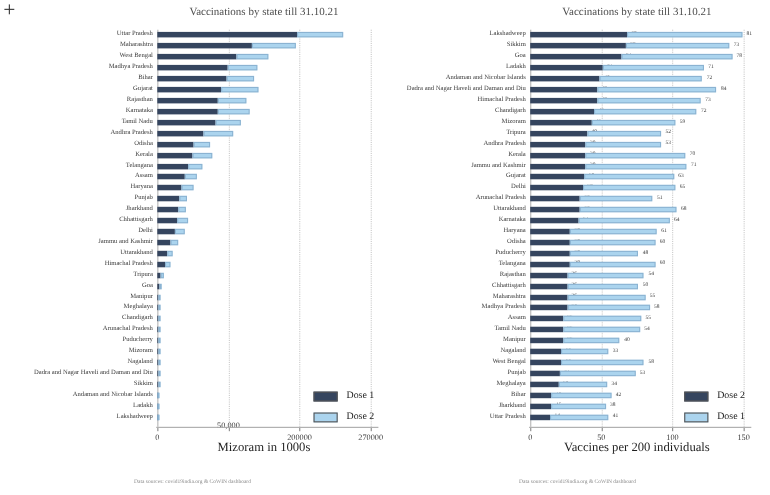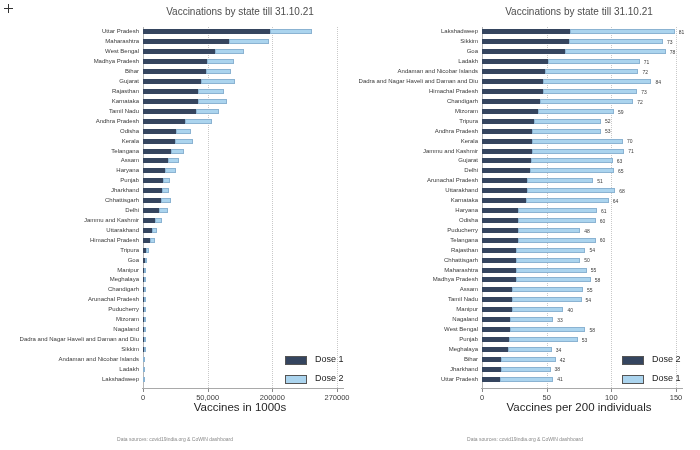--- a/index.html
+++ b/index.html
@@ -1,18 +1,18 @@
 <!DOCTYPE html>
 <html><head>
 <meta charset="utf-8">
 <style>
   html,body{margin:0;padding:0;background:#ffffff;}
   .page{position:relative;width:700px;height:450px;background:#fff;overflow:hidden;
         font-family:"Liberation Sans","DejaVu Sans",sans-serif;}
-  .panel{position:absolute;top:0;width:350px;height:445px;}
+  .panel{position:absolute;top:0;width:350px;height:445px;font-family:Liberation Serif, serif;}
   .title{position:absolute;top:6px;height:14px;font-size:10px;color:#4d4d4d;
          text-align:center;font-weight:400;margin:0;}
   .plot{position:absolute;top:0;left:0;width:350px;height:450px;}
   .grid{position:absolute;width:0;border-left:1px dotted #c9c9c9;}
   .vaxis{position:absolute;width:0;border-left:1px solid #b5b5b5;}
   .haxis{position:absolute;height:0;border-top:1px solid #a9a9a9;}
   .tickmark{position:absolute;width:0;height:3px;border-left:1px solid #888;}
   .ticklabel{position:absolute;font-size:7.5px;color:#3c3c3c;width:60px;text-align:center;}
   .cat{position:absolute;font-size:6px;color:#3a3a3a;text-align:right;white-space:nowrap;}
   .seg{position:absolute;height:5px;box-sizing:border-box;}
@@ -34,21 +34,21 @@
 <div class="page">
   <span class="plus-icon"></span>
 
   <section class="panel" style="left:0;">
     <h2 class="title" style="left:143px;width:194px;">Vaccinations by state till 31.10.21</h2>
     <div class="plot">
         <div class="tickmark" style="left: 143px; top: 389px;"></div>
         <div class="ticklabel" style="left: 113px; top: 393px;">0</div>
         <div class="grid" style="left: 207.667px; top: 27px; height: 361px;"></div>
         <div class="tickmark" style="left: 207.667px; top: 389px;"></div>
-        <div class="ticklabel" style="left: 177.667px; top: 393px;">50,000</div>
+        <div class="ticklabel" style="left: 177.667px; top: 382px;">50,000</div>
         <div class="grid" style="left: 272.333px; top: 27px; height: 361px;"></div>
         <div class="tickmark" style="left: 272.333px; top: 389px;"></div>
         <div class="ticklabel" style="left: 242.333px; top: 393px;">200000</div>
         <div class="grid" style="left: 337px; top: 27px; height: 361px;"></div>
         <div class="tickmark" style="left: 337px; top: 389px;"></div>
         <div class="ticklabel" style="left: 307px; top: 393px;">270000</div>
         <div class="vaxis" style="left: 143px; top: 27px; height: 361px;"></div>
         <div class="haxis" style="left: 142px; top: 388px; width: 202px;"></div>
         <div class="cat" style="left: 0px; top: 28.46px; width: 139px;">Uttar Pradesh</div>
         <div class="seg" style="left: 143px; top: 29.46px; width: 126.747px; background: rgb(53, 69, 95);"></div>
@@ -162,21 +162,21 @@
           <div class="legend-row" style="top: 0px; width: 80px;">
             <span class="legend-swatch" style="background: rgb(53, 69, 95);"></span>
             <span class="legend-label">Dose 1</span>
           </div>
           <div class="legend-row" style="top: 19px; width: 80px;">
             <span class="legend-swatch" style="background: rgb(171, 212, 238);"></span>
             <span class="legend-label">Dose 2</span>
           </div>
         </div>
       </div>
-    <div class="xlabel" style="left:143px;width:194px;top:401px;">Vaccines in 1000s</div>
+    <div class="xlabel" style="left:143px;width:194px;top:401px;">Mizoram in 1000s</div>
     <div class="footer">Data sources: covid19india.org &amp; CoWIN dashboard</div>
   </section>
 
   <section class="panel" style="left:350px;">
     <h2 class="title" style="left:132px;width:194px;">Vaccinations by state till 31.10.21</h2>
     <div class="plot">
         <div class="tickmark" style="left: 132px; top: 389px;"></div>
         <div class="ticklabel" style="left: 102px; top: 393px;">0</div>
         <div class="grid" style="left: 196.667px; top: 27px; height: 361px;"></div>
         <div class="tickmark" style="left: 196.667px; top: 389px;"></div>

